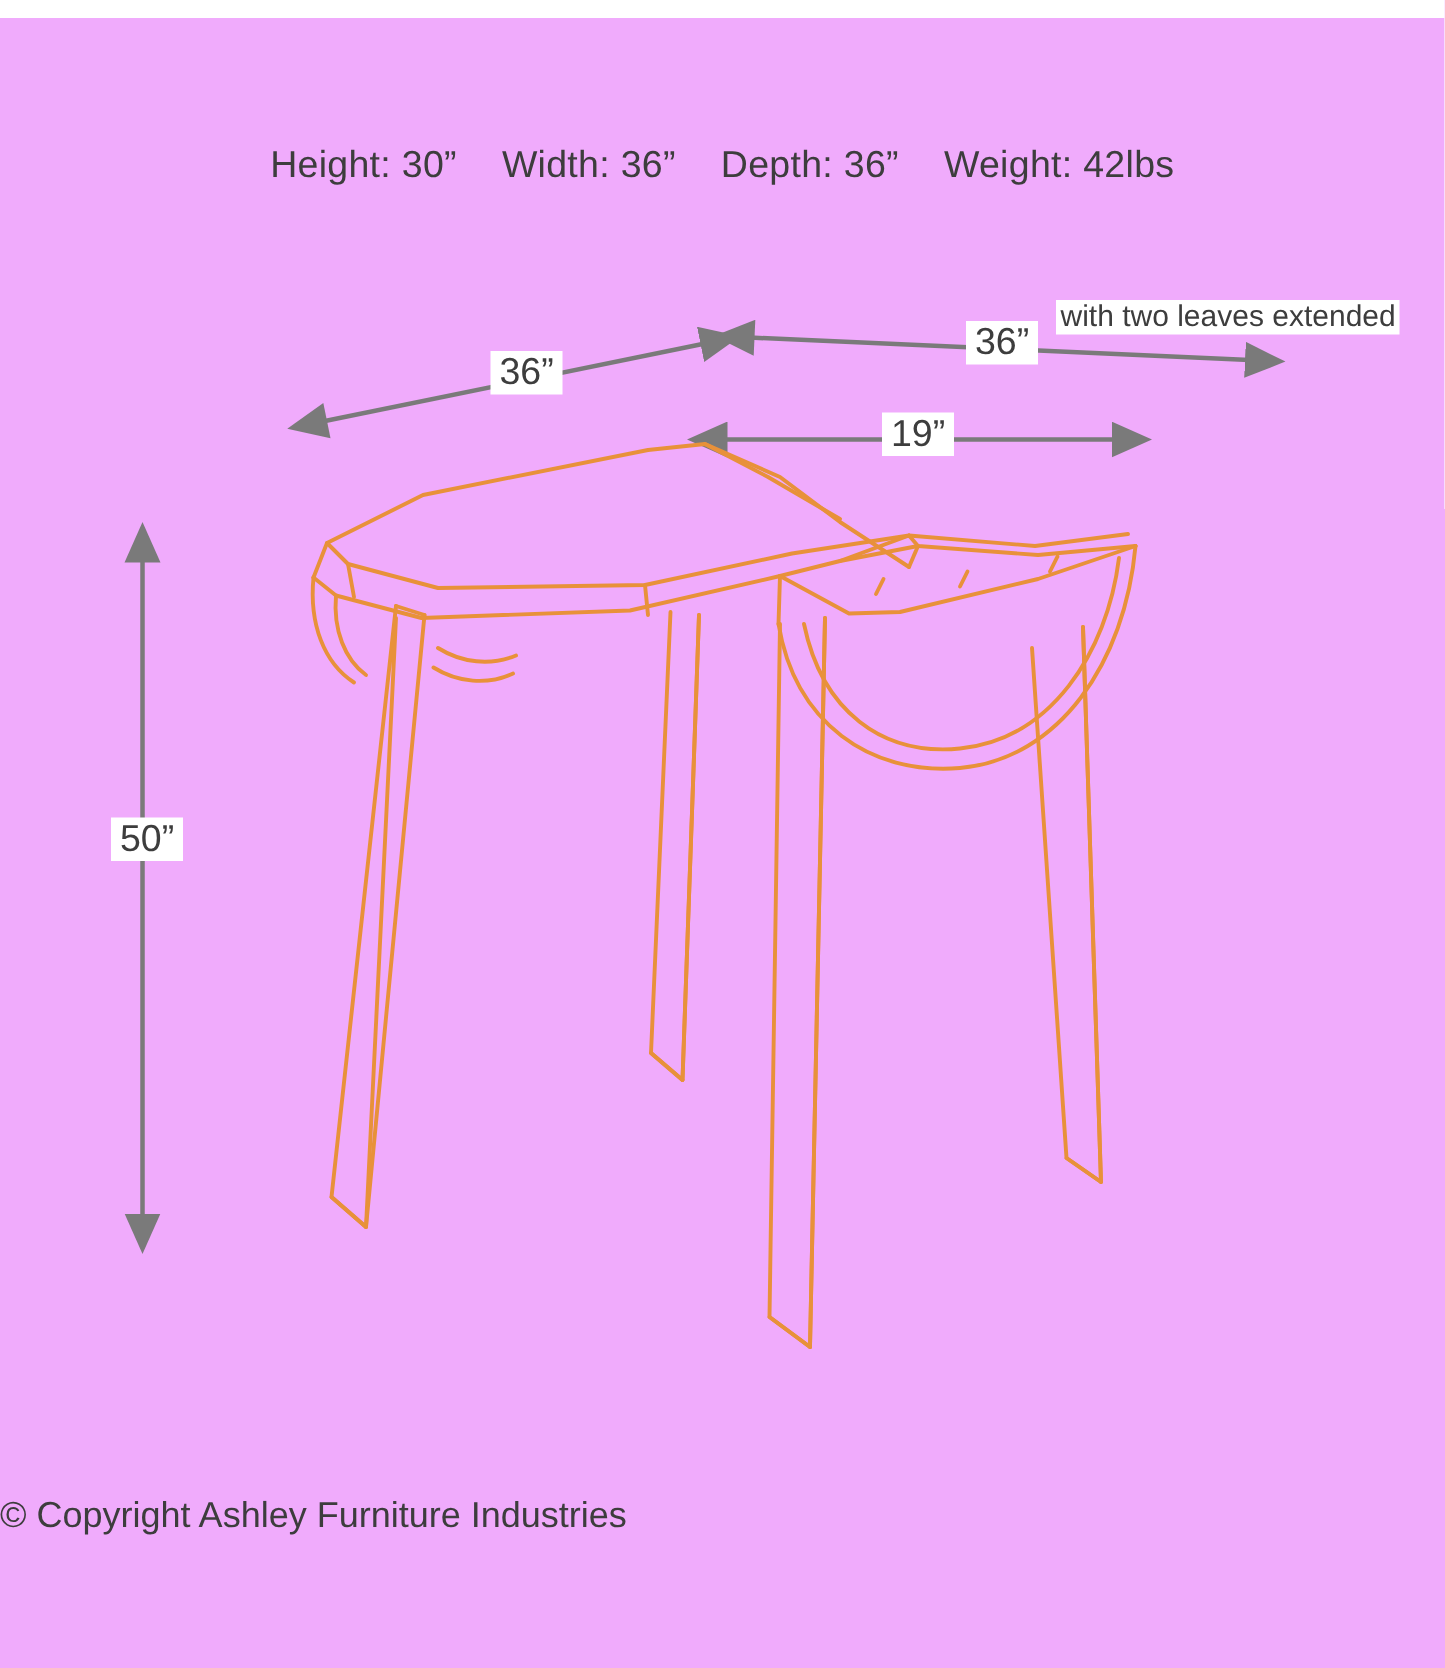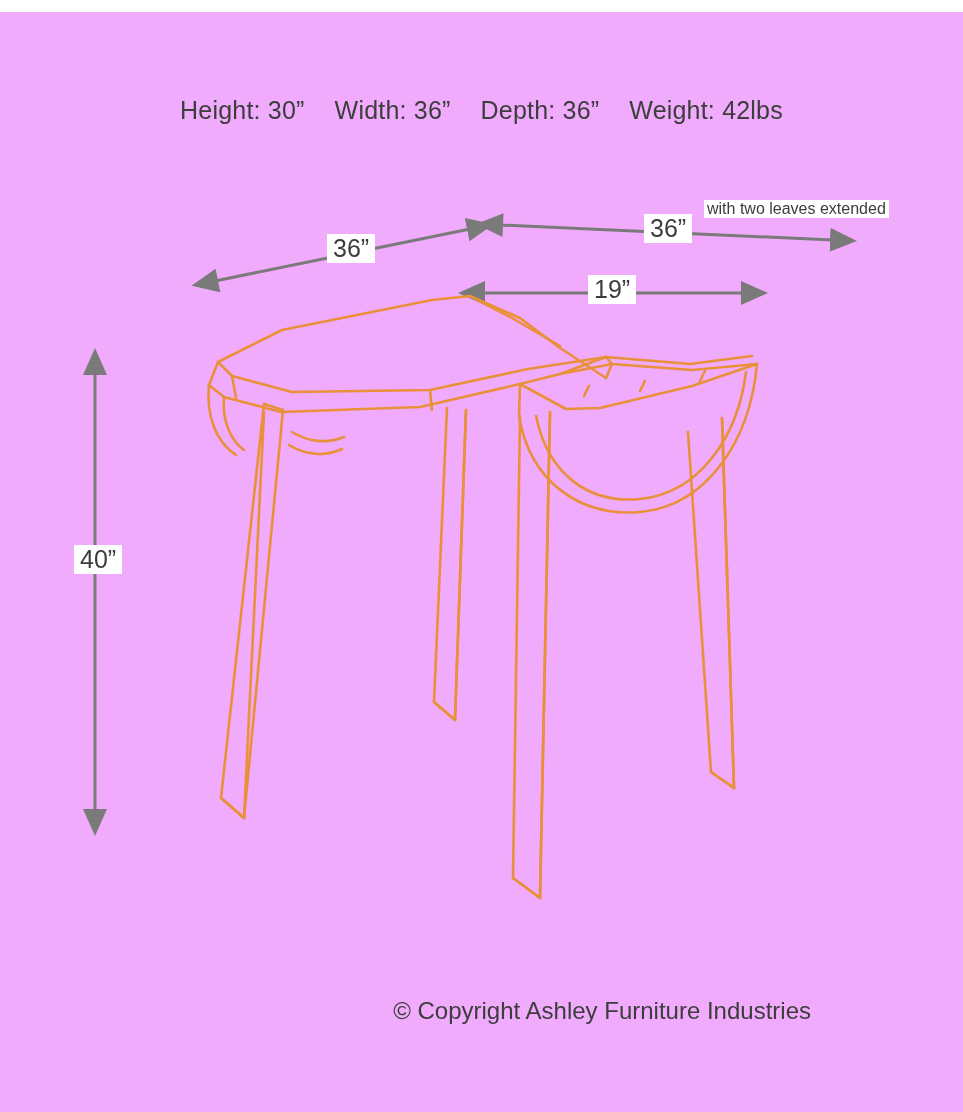--- a/index.html
+++ b/index.html
@@ -35,41 +35,41 @@
   }
   .spec-gap {
     display: inline-block;
     width: 30px;
   }
   .copyright {
     position: absolute;
     top: 985px;
     left: 0;
     width: 811px;
-    text-align: right;
+    text-align: left;
     font-size: 24px;
     color: #3d3d3d;
   }
   .dim-label {
     position: absolute;
     font-size: 25px;
     color: #3d3d3d;
     background: #ffffff;
     padding: 0 6px;
     white-space: nowrap;
   }
   #label-depth36 { left: 327px; top: 222px; }
   #label-width36 { left: 644px; top: 202px; }
   #label-leaf22 { left: 588px; top: 263px; }
   #label-height30 { left: 74px; top: 533px; }
   #label-leaves-note {
     position: absolute;
     left: 704px;
     top: 188px;
-    font-size: 16px;
+    font-size: 20px;
     color: #3d3d3d;
     background: #ffffff;
     padding: 0 3px;
     white-space: nowrap;
   }
   svg.layer {
     position: absolute;
     left: 0;
     top: 0;
     width: 963px;
@@ -173,18 +173,18 @@
       <g>
         <path d="M232,364 L236,386"></path>
         <path d="M430,378 L432,398"></path>
       </g>
     </g>
   </svg>
 
   <div class="dim-label" id="label-depth36">36”</div>
   <div class="dim-label" id="label-width36">36”</div>
   <div class="dim-label" id="label-leaf22">19”</div>
-  <div class="dim-label" id="label-height30">40”</div>
+  <div class="dim-label" id="label-height30">50”</div>
   <div id="label-leaves-note">with two leaves extended</div>
 
   <div class="copyright">© Copyright Ashley Furniture Industries</div>
 
 </div>
 
 </body></html>

